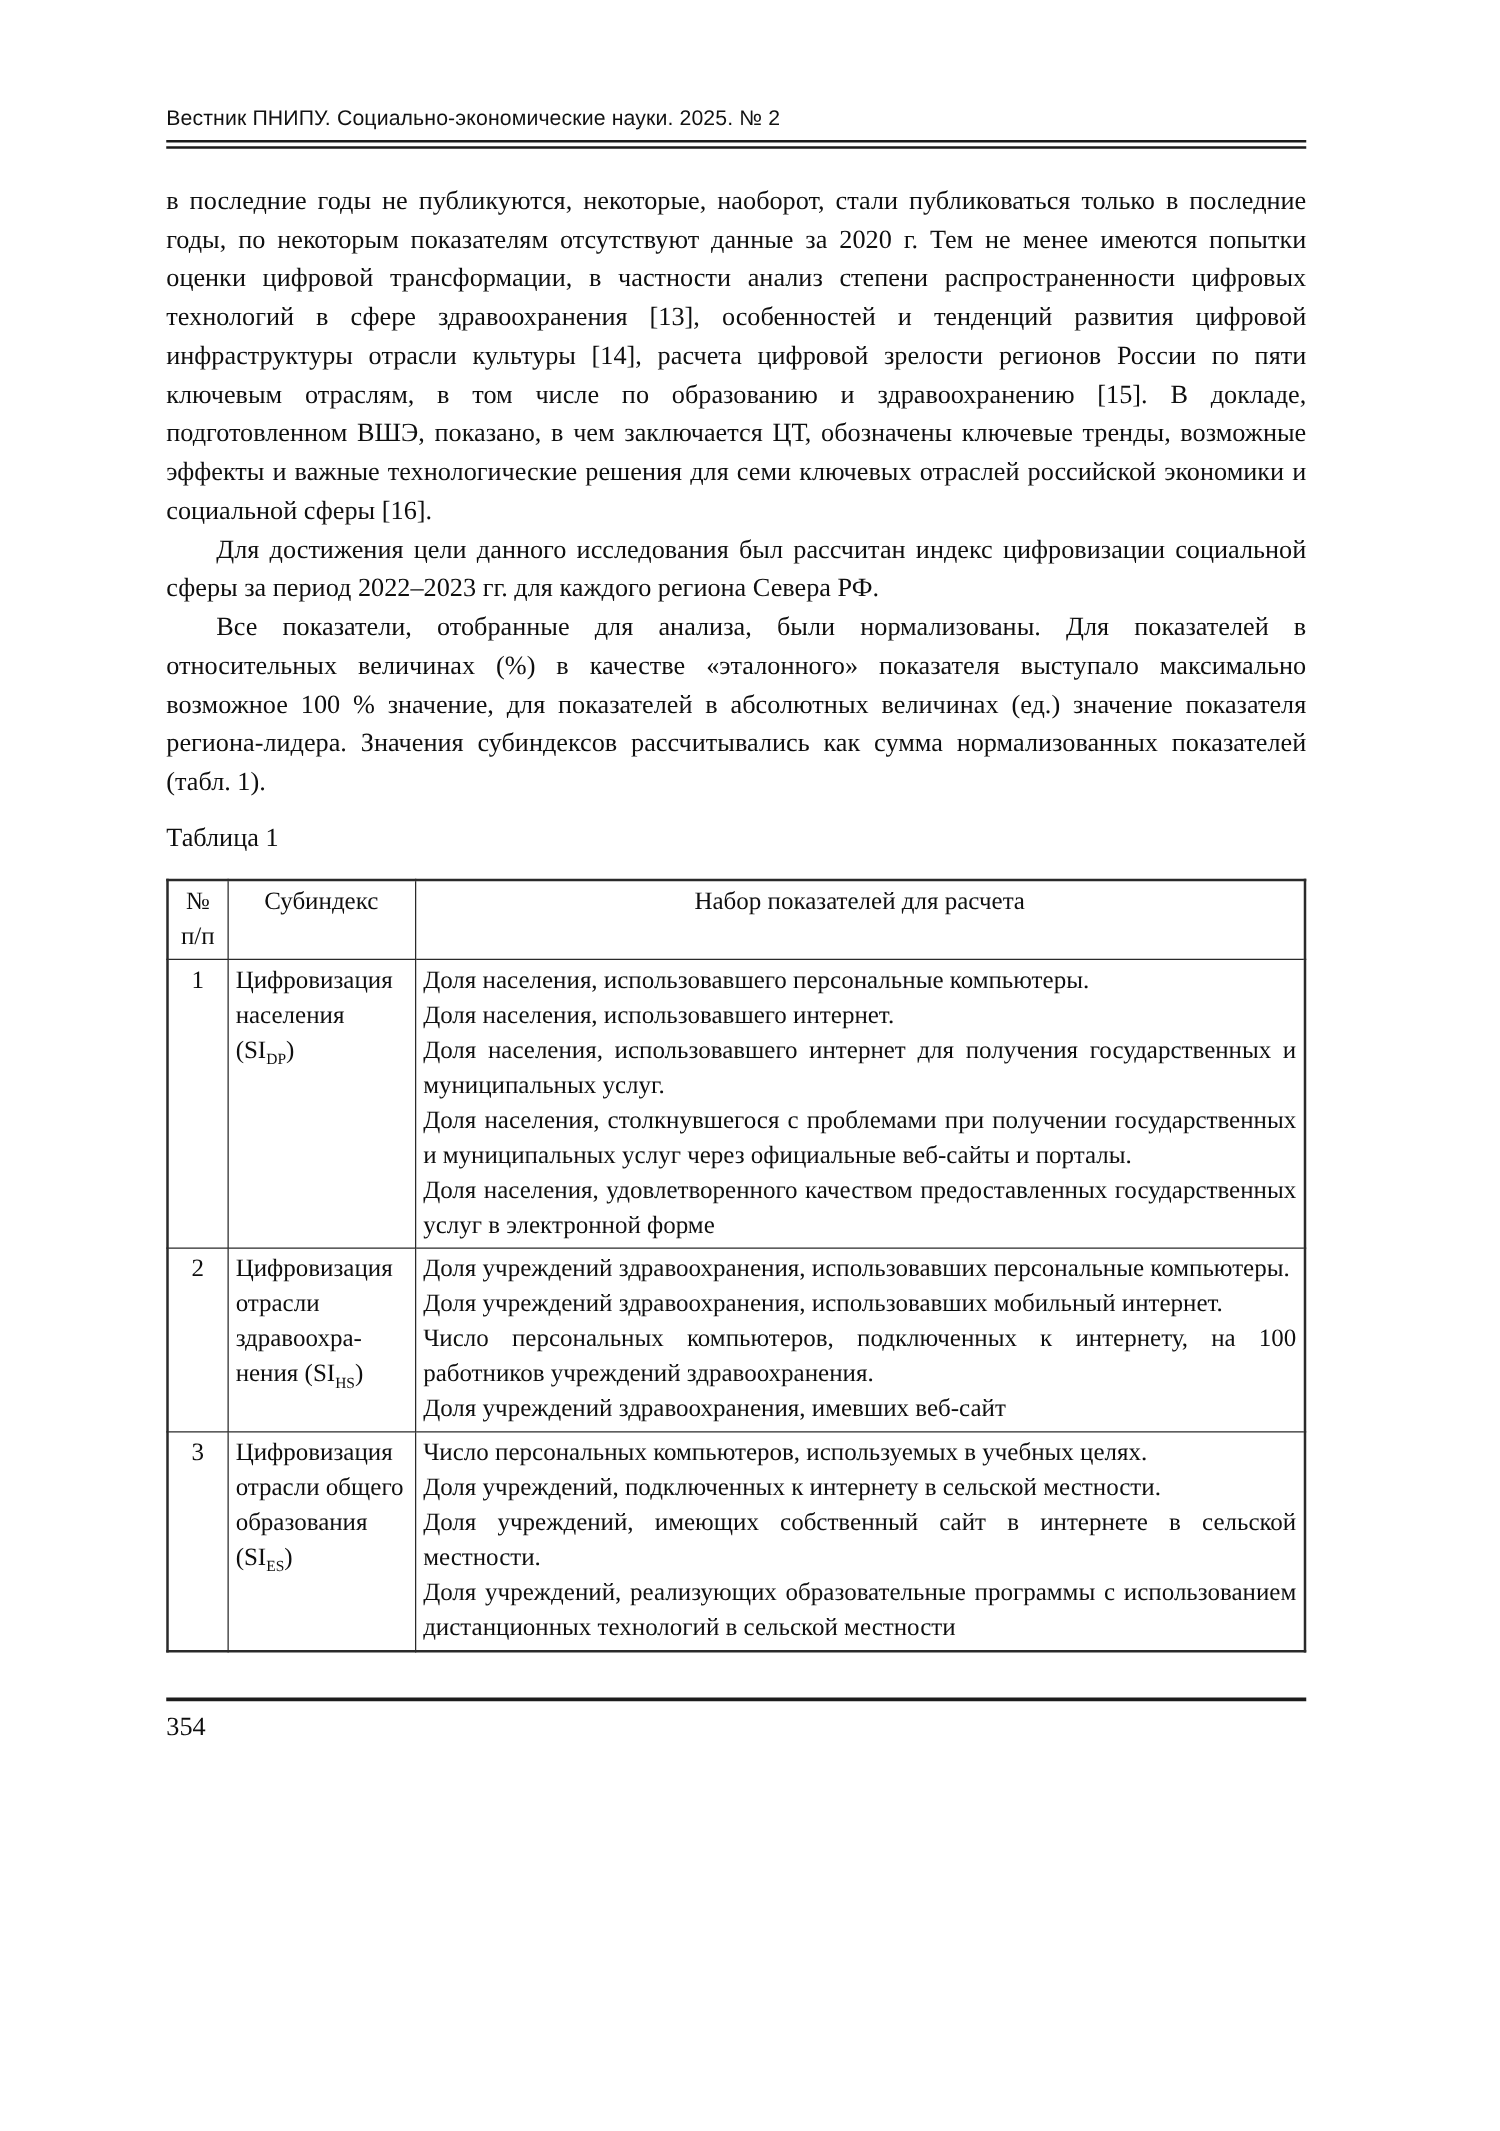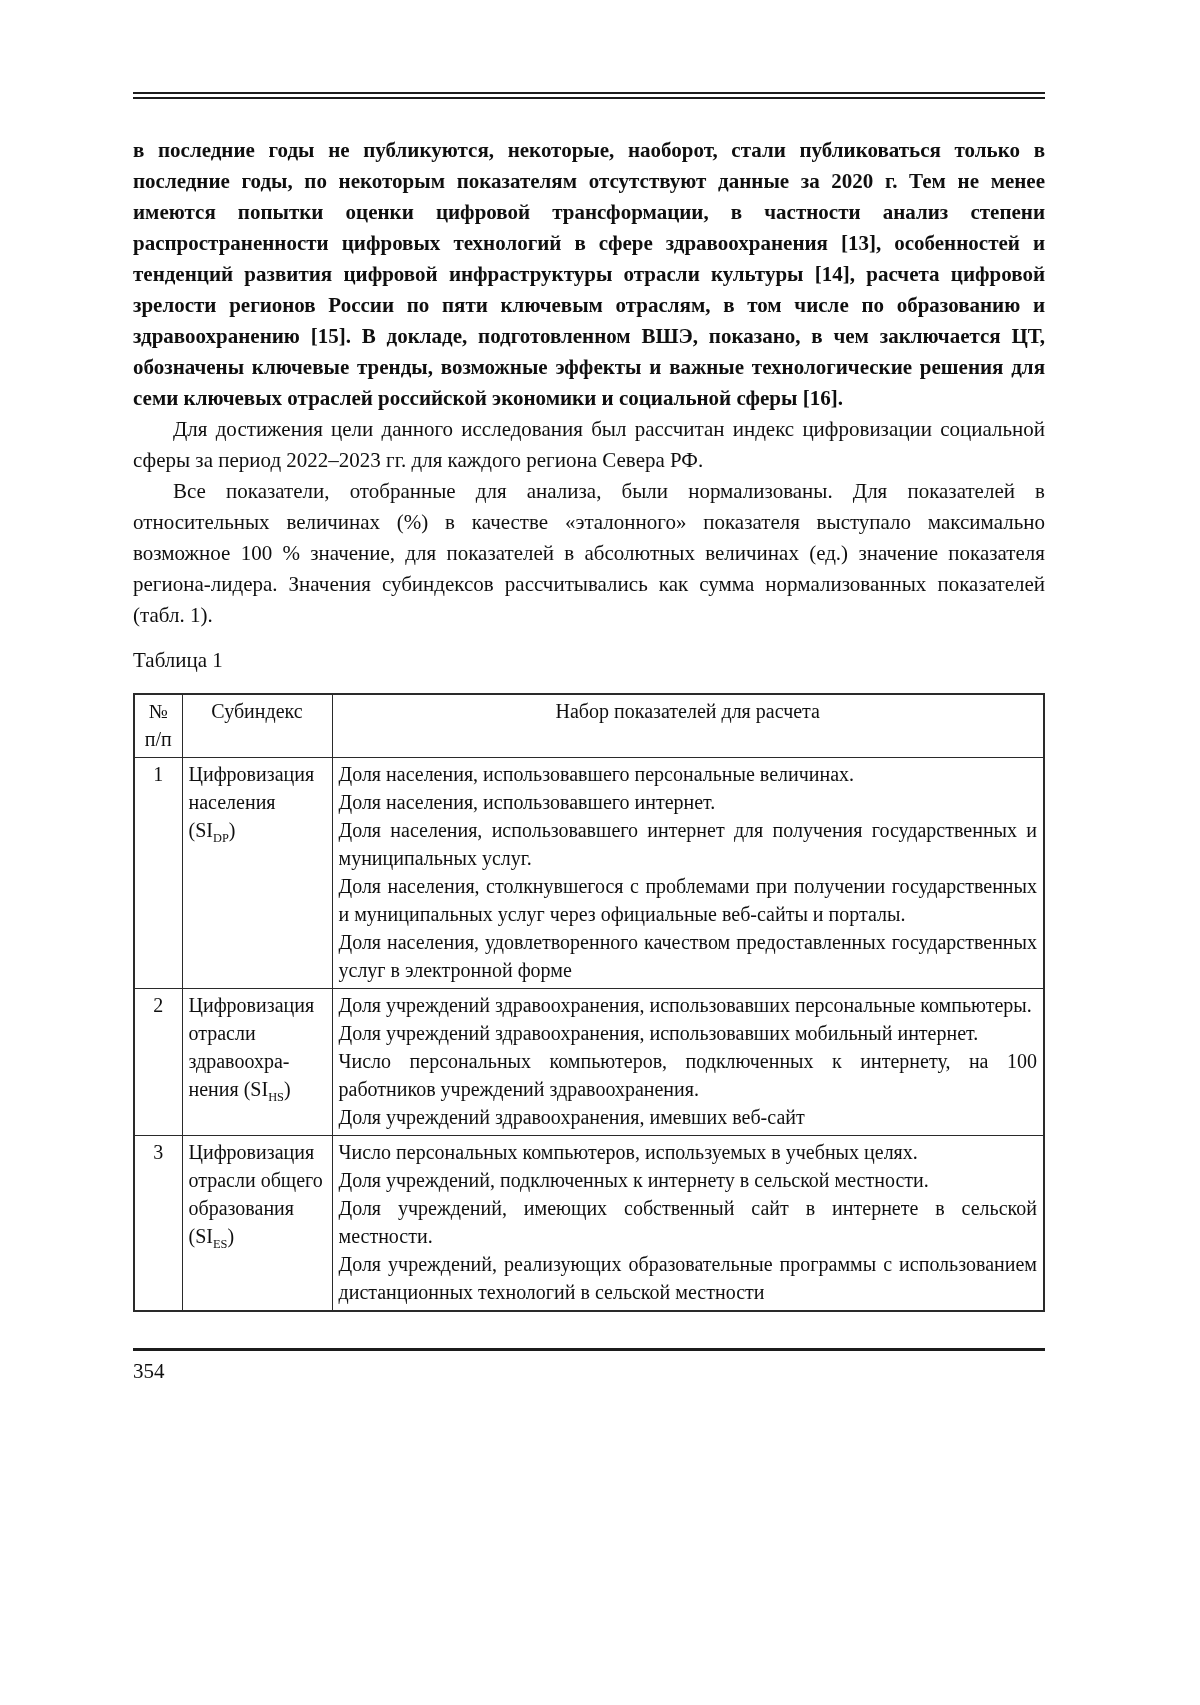--- a/index.html
+++ b/index.html
@@ -25,21 +25,21 @@
     height: 3px;
     border-top: 2px solid #1c1c1c;
     border-bottom: 2px solid #1c1c1c;
   }
   .body-text {
     font-size: 21px;
     line-height: 31px;
     text-align: justify;
     color: #0f0f0f;
   }
-  .para-first { margin-top: 36px; text-indent: 0; font-weight: bold; }
+  .para-first { margin-top: 26px; text-indent: 0; }
   .para { margin-top: 0; text-indent: 40px; }
   .table-label {
     margin-top: 17px;
     font-size: 21px;
   }
   .table-caption {
     margin-top: 20px;
     font-size: 21px;
     line-height: 33px;
     text-align: center;
@@ -78,20 +78,21 @@
   .page-number {
     margin-top: 8px;
     font-size: 21px;
   }
 </style>
 </head>
 <body>
 
 <div class="page">
 
+  <div class="journal-header">Вестник ПНИПУ. Социально-экономические науки. 2025. № 2</div>
   <div class="rule-double"></div>
 
   <div class="body-text para-first">в последние годы не публикуются, некоторые, наоборот, стали публиковаться только в последние годы, по некоторым показателям отсутствуют данные за 2020 г. Тем не менее имеются попытки оценки цифровой трансформации, в частности анализ степени распространенности цифровых технологий в сфере здравоохранения [13], особенностей и тенденций развития цифровой инфраструктуры отрасли культуры [14], расчета цифровой зрелости регионов России по пяти ключевым отраслям, в том числе по образованию и здравоохранению [15]. В докладе, подготовленном ВШЭ, показано, в чем заключается ЦТ, обозначены ключевые тренды, возможные эффекты и важные технологические решения для семи ключевых отраслей российской экономики и социальной сферы [16].</div>
   <div class="body-text para">Для достижения цели данного исследования был рассчитан индекс цифровизации социальной сферы за период 2022–2023 гг. для каждого региона Севера РФ.</div>
   <div class="body-text para">Все показатели, отобранные для анализа, были нормализованы. Для показателей в относительных величинах (%) в качестве «эталонного» показателя выступало максимально возможное 100 % значение, для показателей в абсолютных величинах (ед.) значение показателя региона-лидера. Значения субиндексов рассчитывались как сумма нормализованных показателей (табл. 1).</div>
 
   <div class="table-label">Таблица 1</div>
 
   <div class="table-caption">
   </div>
@@ -109,21 +110,21 @@
         <div>п/п</div>
       </th>
       <th class="h-sub">Субиндекс</th>
       <th class="h-ind">Набор показателей для расчета</th>
     </tr>
 
     <tr>
       <td class="num-cell">1</td>
       <td class="sub-cell"><span>Цифровиза­ция населе­ния (SI</span><sub>DP</sub><span>)</span></td>
       <td class="ind-cell">
-        <div class="ind-line">Доля населения, использовавшего персональные величинах.</div>
+        <div class="ind-line">Доля населения, использовавшего персональные компьютеры.</div>
         <div class="ind-line">Доля населения, использовавшего интернет.</div>
         <div class="ind-line">Доля населения, использовавшего интернет для получения государственных и муниципальных услуг.</div>
         <div class="ind-line">Доля населения, столкнувшегося с проблемами при получении государственных и муниципальных услуг через официальные веб-сайты и порталы.</div>
         <div class="ind-line">Доля населения, удовлетворенного качеством предоставленных государственных услуг в электронной форме</div>
       </td>
     </tr>
 
     <tr>
       <td class="num-cell">2</td>
       <td class="sub-cell"><span>Цифровиза­ция отрасли здравоохра­нения (SI</span><sub>HS</sub><span>)</span></td>

